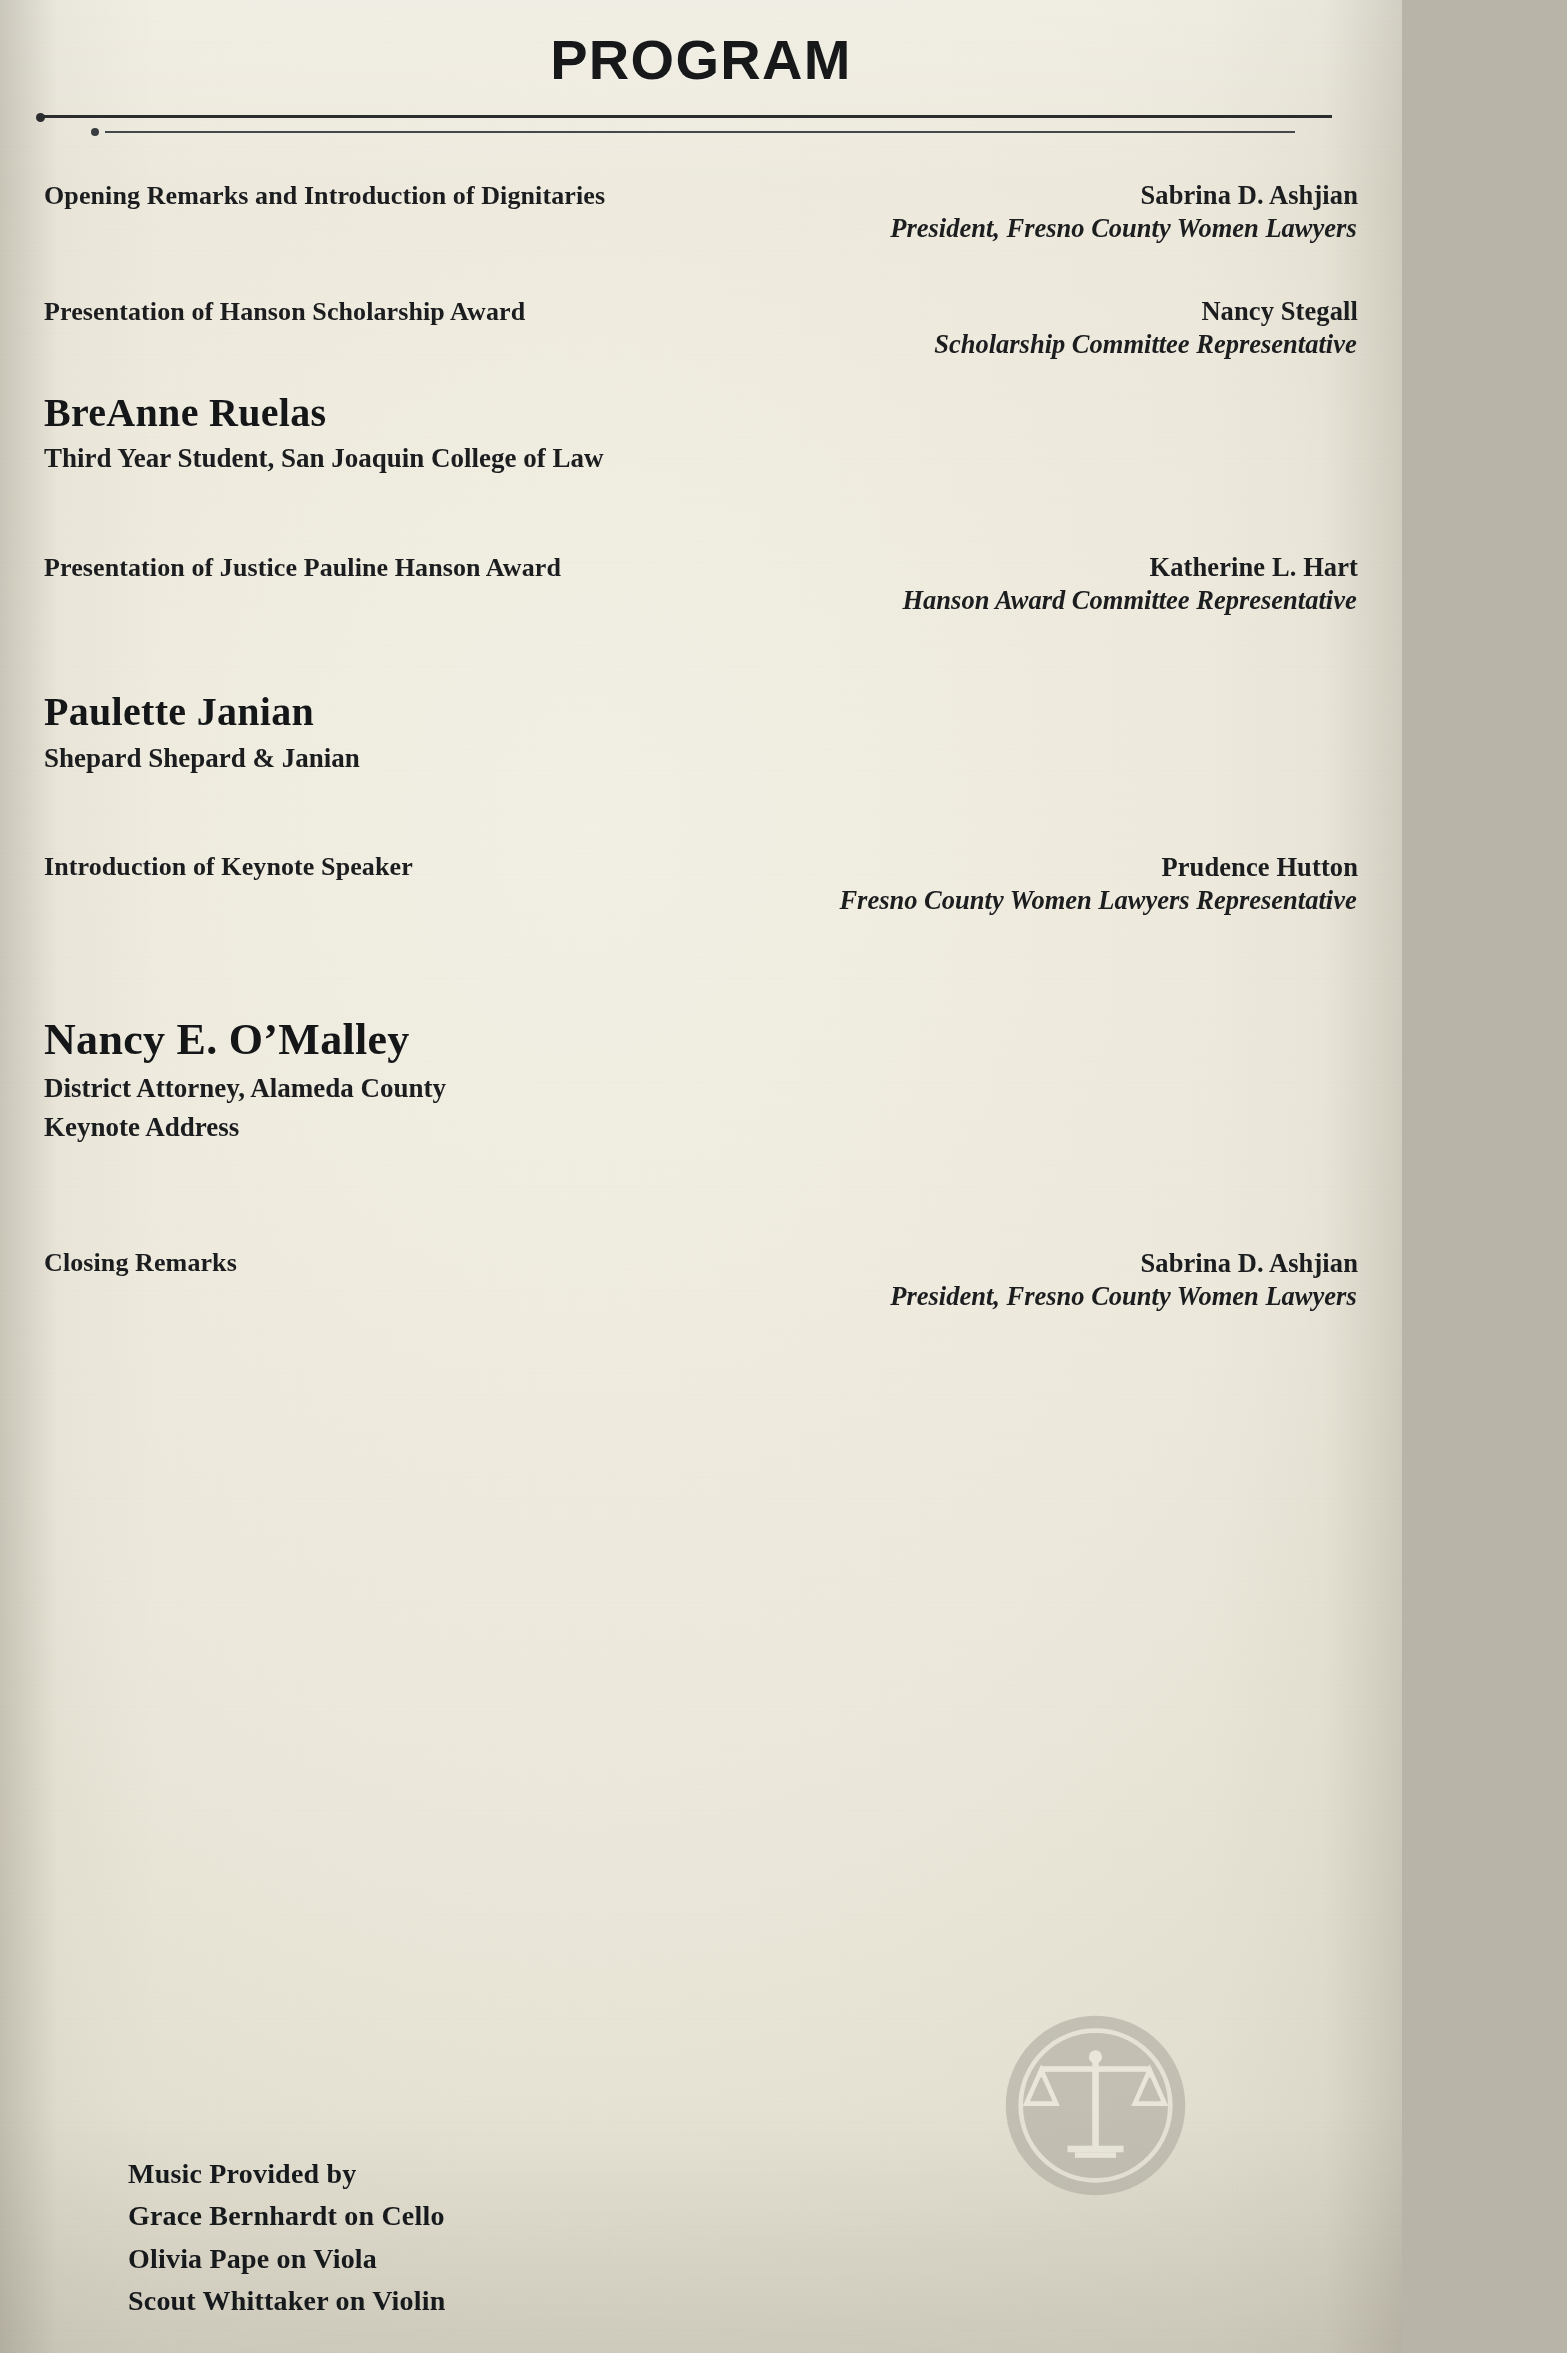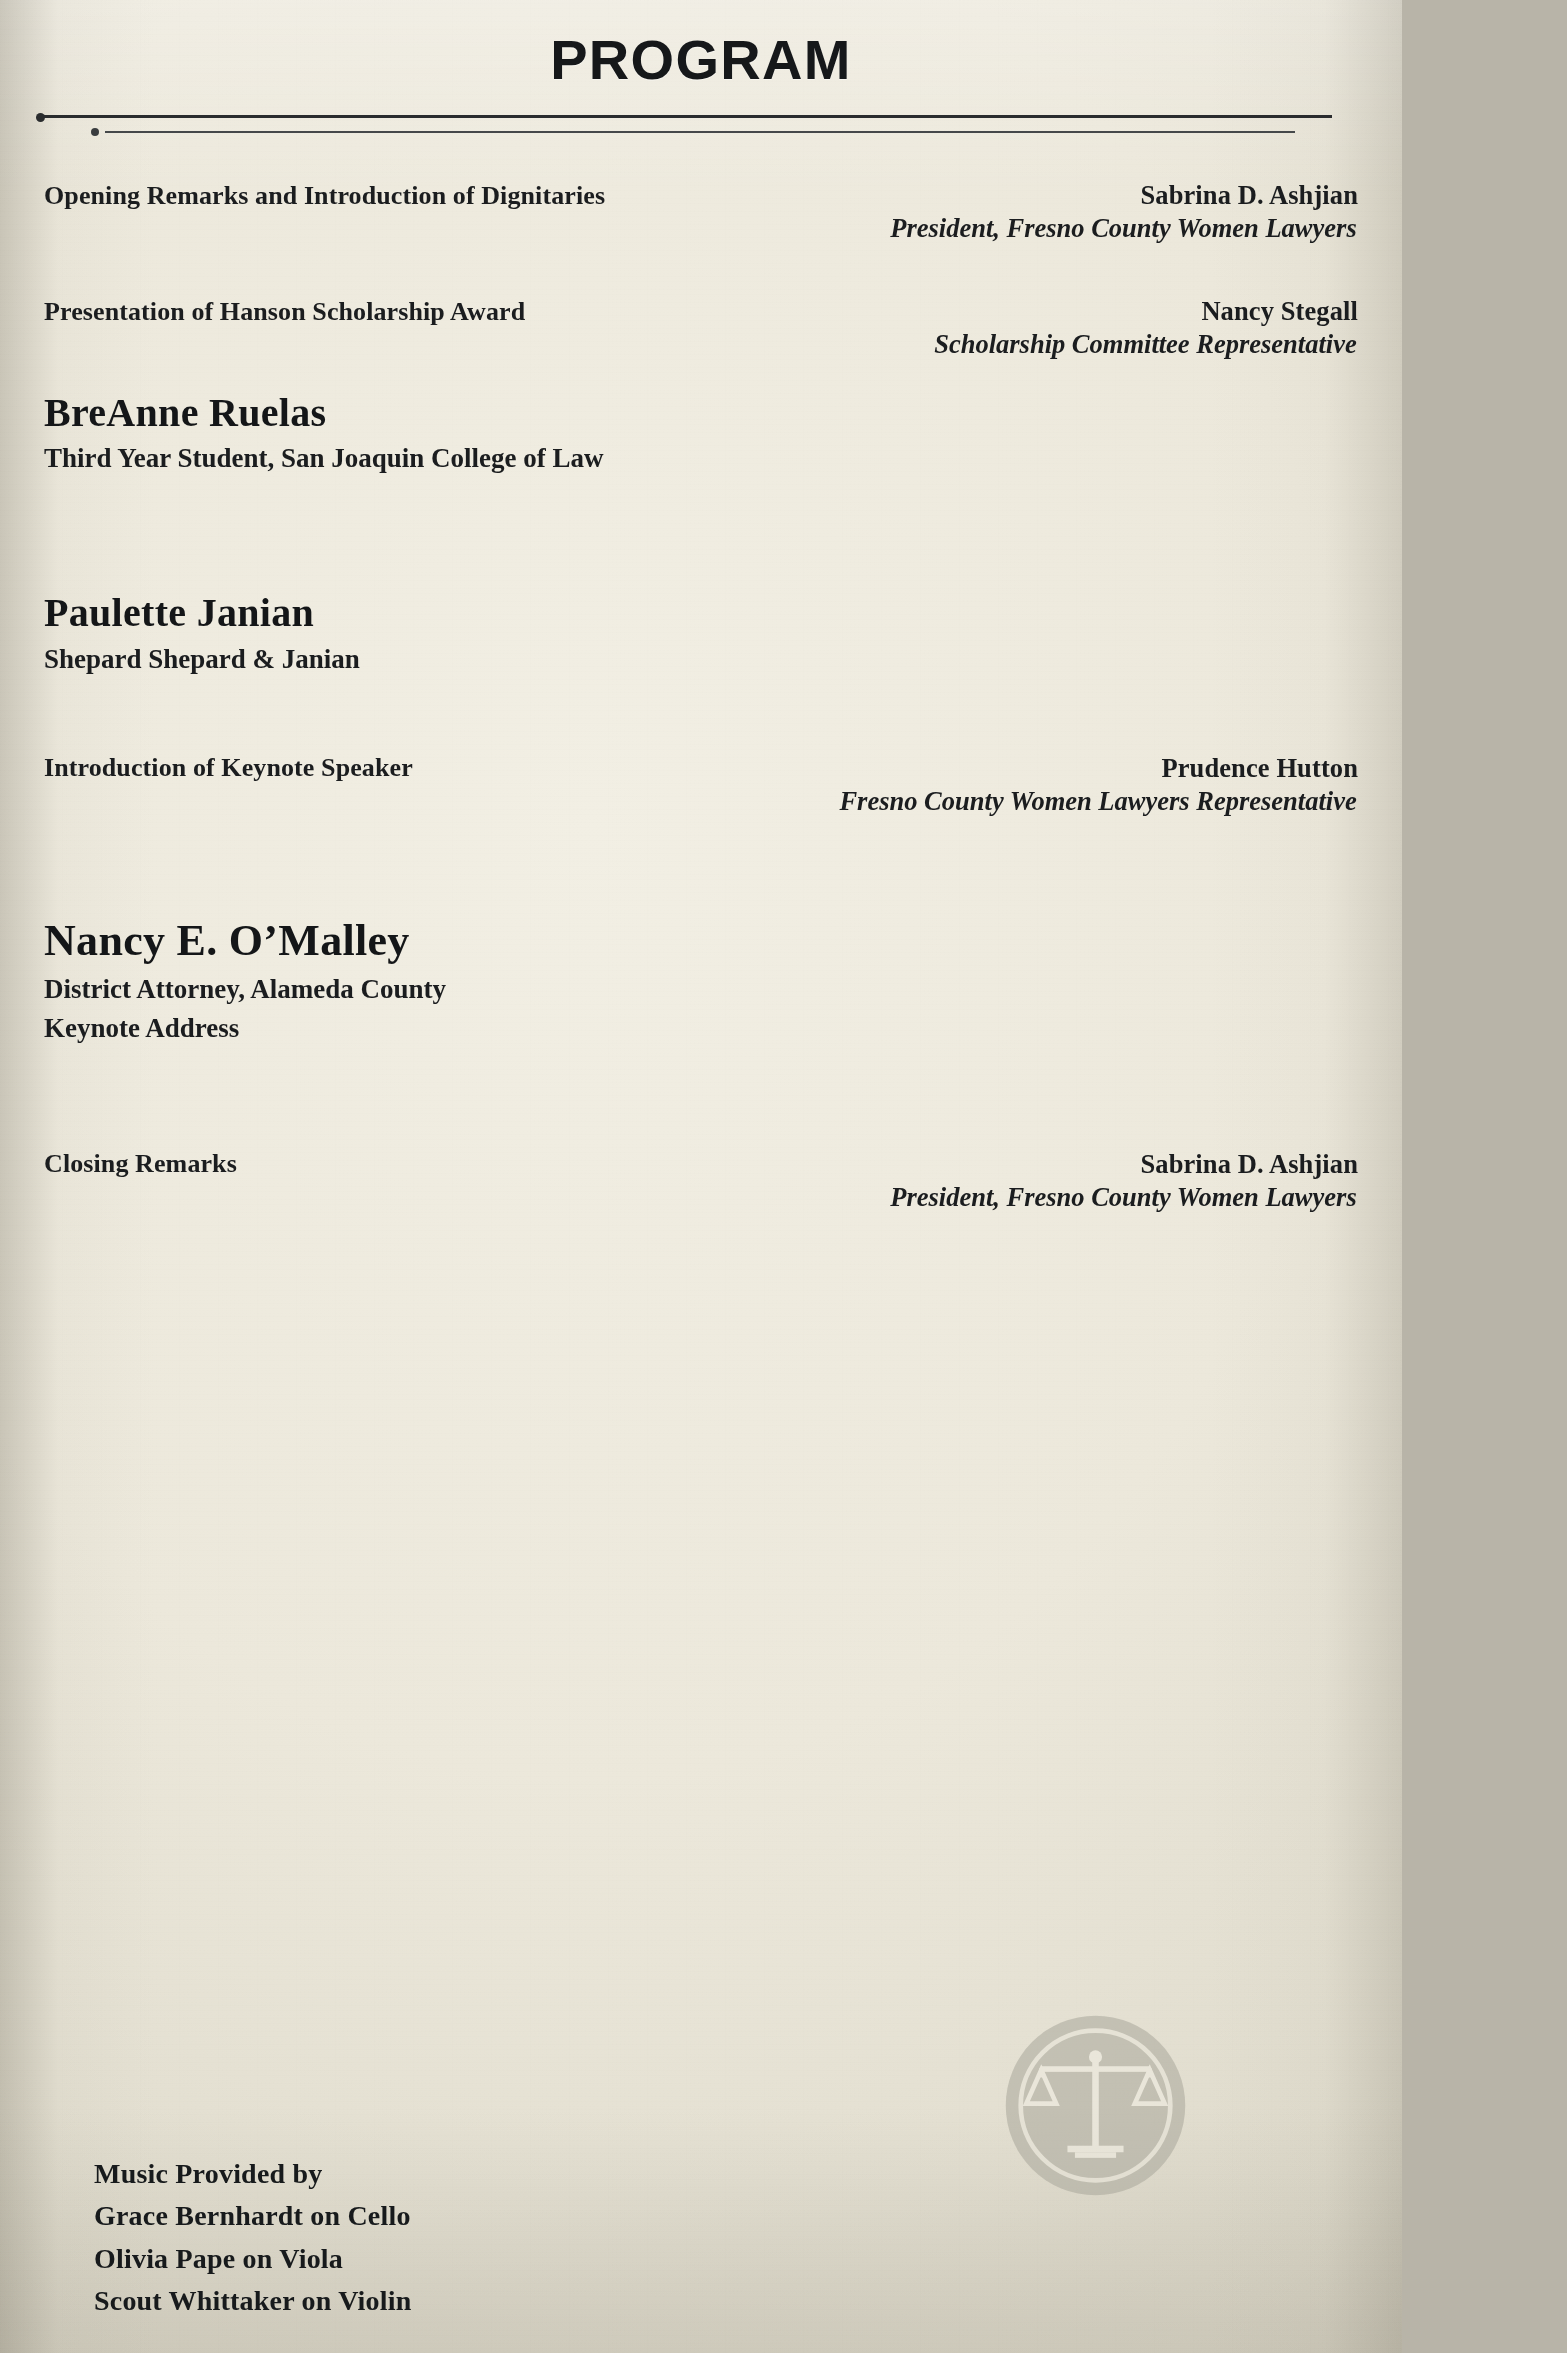--- a/index.html
+++ b/index.html
@@ -164,20 +164,21 @@
     left: 94px;
     bottom: 31px;
     z-index: 4;
   }
   .music-line {
     font-size: 28px;
     font-weight: bold;
     color: #171a1c;
     line-height: 1.52;
     letter-spacing: 0.2px;
+    margin-left: 34px;
   }
 
   .seal {
     position: absolute;
     right: 213px;
     bottom: 155px;
     width: 187px;
     height: 187px;
     z-index: 2;
     opacity: .55;
@@ -215,20 +216,27 @@
       <div class="entry-sub">Scholarship Committee Representative</div>
     </div>
 
     <div class="honoree">
       <div class="honoree-name">BreAnne Ruelas</div>
       <div class="honoree-sub">Third Year Student, San Joaquin College of Law</div>
     </div>
 
     <div class="spacer-md"></div>
 
+    <div class="entry">
+      <div class="entry-row">
+        <div class="entry-left">Presentation of Justice Pauline Hanson Award</div>
+        <div class="entry-right">Katherine L. Hart</div>
+      </div>
+      <div class="entry-sub">Hanson Award Committee Representative</div>
+    </div>
 
     <div class="spacer-md"></div>
 
     <div class="honoree">
       <div class="honoree-name">Paulette Janian</div>
       <div class="honoree-sub">Shepard Shepard &amp; Janian</div>
     </div>
 
     <div class="spacer-md"></div>
 

